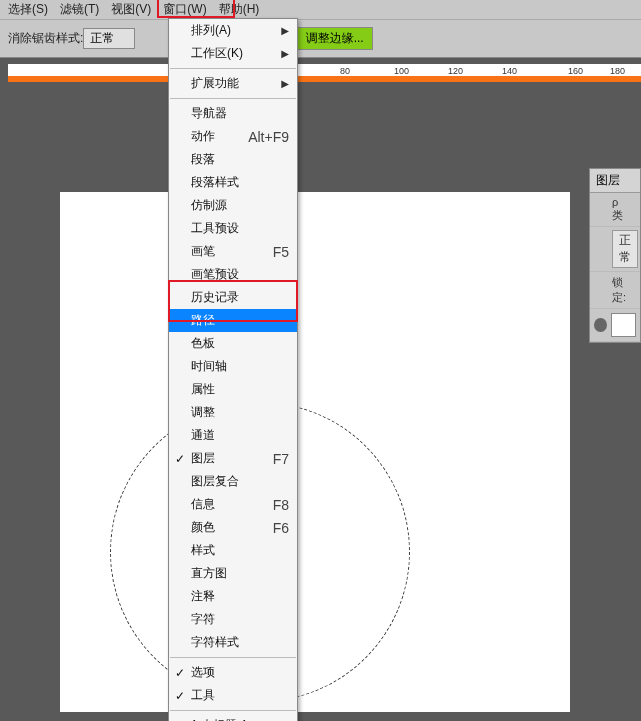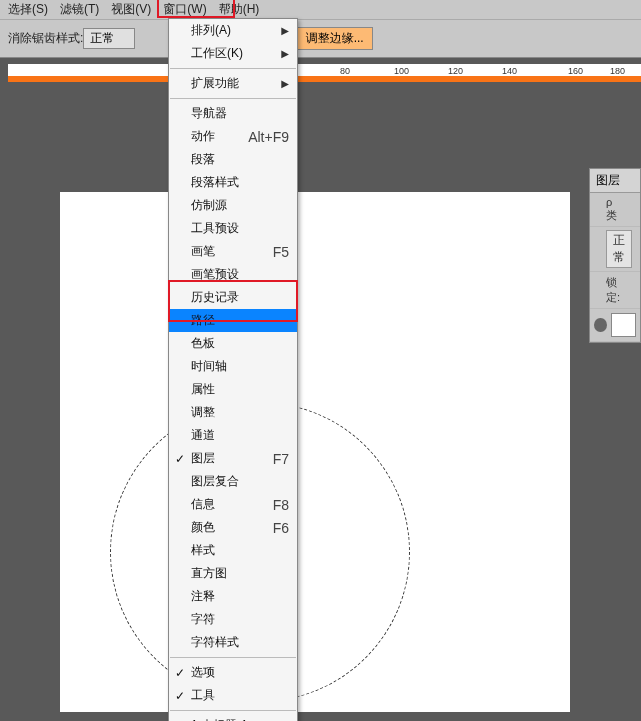--- a/index.html
+++ b/index.html
@@ -5,43 +5,43 @@
     * { margin: 0; padding: 0; box-sizing: border-box; font-family: "Microsoft YaHei", sans-serif; font-size: 12px; }
     body { background: #595959; width: 641px; height: 721px; overflow: hidden; position: relative; }
     
     .menubar { background: #c8c8c8; height: 20px; display: flex; align-items: center; padding: 0 2px; border-bottom: 1px solid #aaa; }
     .menubar-item { padding: 12px 6px; cursor: default; color: #222; }
     
     .toolbar { background: #c8c8c8; height: 38px; display: flex; align-items: center; padding: 0 8px; border-bottom: 1px solid #888; }
     .toolbar-label { color: #222; }
     .toolbar-select { background: #e0e0e0; border: 1px solid #888; padding: 1px 20px 1px 6px; position: relative; }
     .toolbar-input { background: #fff; border: 1px solid #888; width: 42px; height: 18px; }
-    .toolbar-button { background: #fdba74; border: 1px solid #888; padding: 2px 8px; margin-left: 32px; }
+    .toolbar-button { background: #84cc16; border: 1px solid #888; padding: 2px 8px; margin-left: 32px; }
     
     .ruler-h { background: #fff; height: 18px; position: relative; border-bottom: 6px solid #f97316; margin-top: 6px; margin-left: 8px; }
     .ruler-tick { position: absolute; top: 2px; font-size: 9px; color: #333; }
     
     .canvas-area { position: relative; background: #595959; height: 640px; }
     .canvas { position: absolute; left: 60px; top: 110px; width: 510px; height: 520px; background: #fff; }
     .marquee-circle { position: absolute; left: 110px; top: 320px; width: 300px; height: 300px; border: 1.2px dashed #333; border-radius: 50%; }
     
     .dropdown { position: absolute; left: 168px; top: 18px; width: 130px; background: #f5f5f5; border: 1px solid #888; box-shadow: 2px 2px 4px rgba(0,0,0,0.3); z-index: 10; }
     .dropdown-item { padding: 3px 8px 3px 22px; cursor: default; position: relative; display: flex; justify-content: space-between; align-items: center; color: #111; }
-    .dropdown-item.highlighted { background: #0a84ff; color: #0f172a; }
+    .dropdown-item.highlighted { background: #0a84ff; color: #ffffff; }
     .dropdown-sep { border-top: 1px solid #bbb; margin: 3px 1px; }
     .dropdown-check { position: absolute; left: 6px; }
     .dropdown-arrow { font-size: 10px; color: #333; }
     .shortcut { color: #444; font-size: 14px; }
     
     .hilite-menubar { position: absolute; left: 157px; top: -2px; width: 78px; height: 20px; border: 2.5px solid #e01926; z-index: 20; pointer-events: none; }
     .hilite-menuitem { position: absolute; left: 168px; top: 280px; width: 130px; height: 42px; border: 2.5px solid #e01926; z-index: 20; pointer-events: none; }
     
     .panel { position: absolute; right: 0; top: 168px; width: 52px; background: #c8c8c8; border: 1px solid #888; }
     .panel-tab { background: #d4d4d4; padding: 3px 6px; border-bottom: 1px solid #999; }
-    .panel-row { padding: 3px 16px; font-size: 11px; color: #333; border-bottom: 1px solid #bbb; }
+    .panel-row { padding: 3px 22px; font-size: 11px; color: #333; border-bottom: 1px solid #bbb; }
     .panel-normal { background: #e4e4e4; border: 1px solid #999; padding: 1px 6px; display: inline-block; }
     .eye { width: 14px; height: 14px; background: #666; border-radius: 50%; display: inline-block; }
     .thumb { width: 28px; height: 24px; background: #fff; border: 1px solid #888; display: inline-block; }
   </style>
 </head>
 <body>
 
 <div class="menubar">
   <span class="menubar-item">选择(S)</span>
   <span class="menubar-item">滤镜(T)</span>

